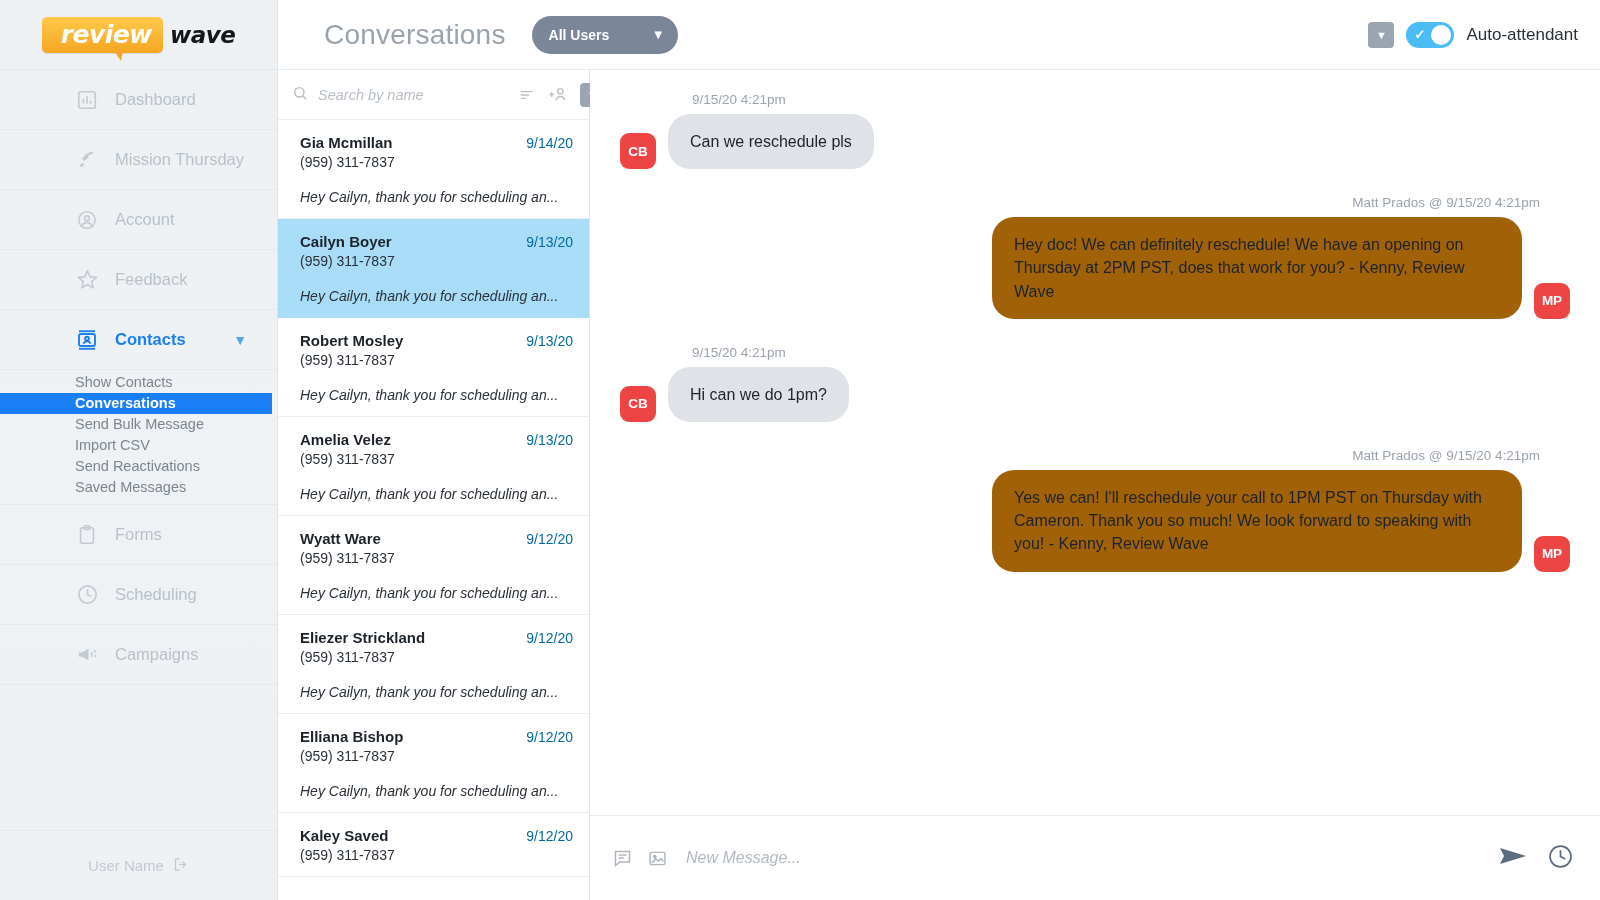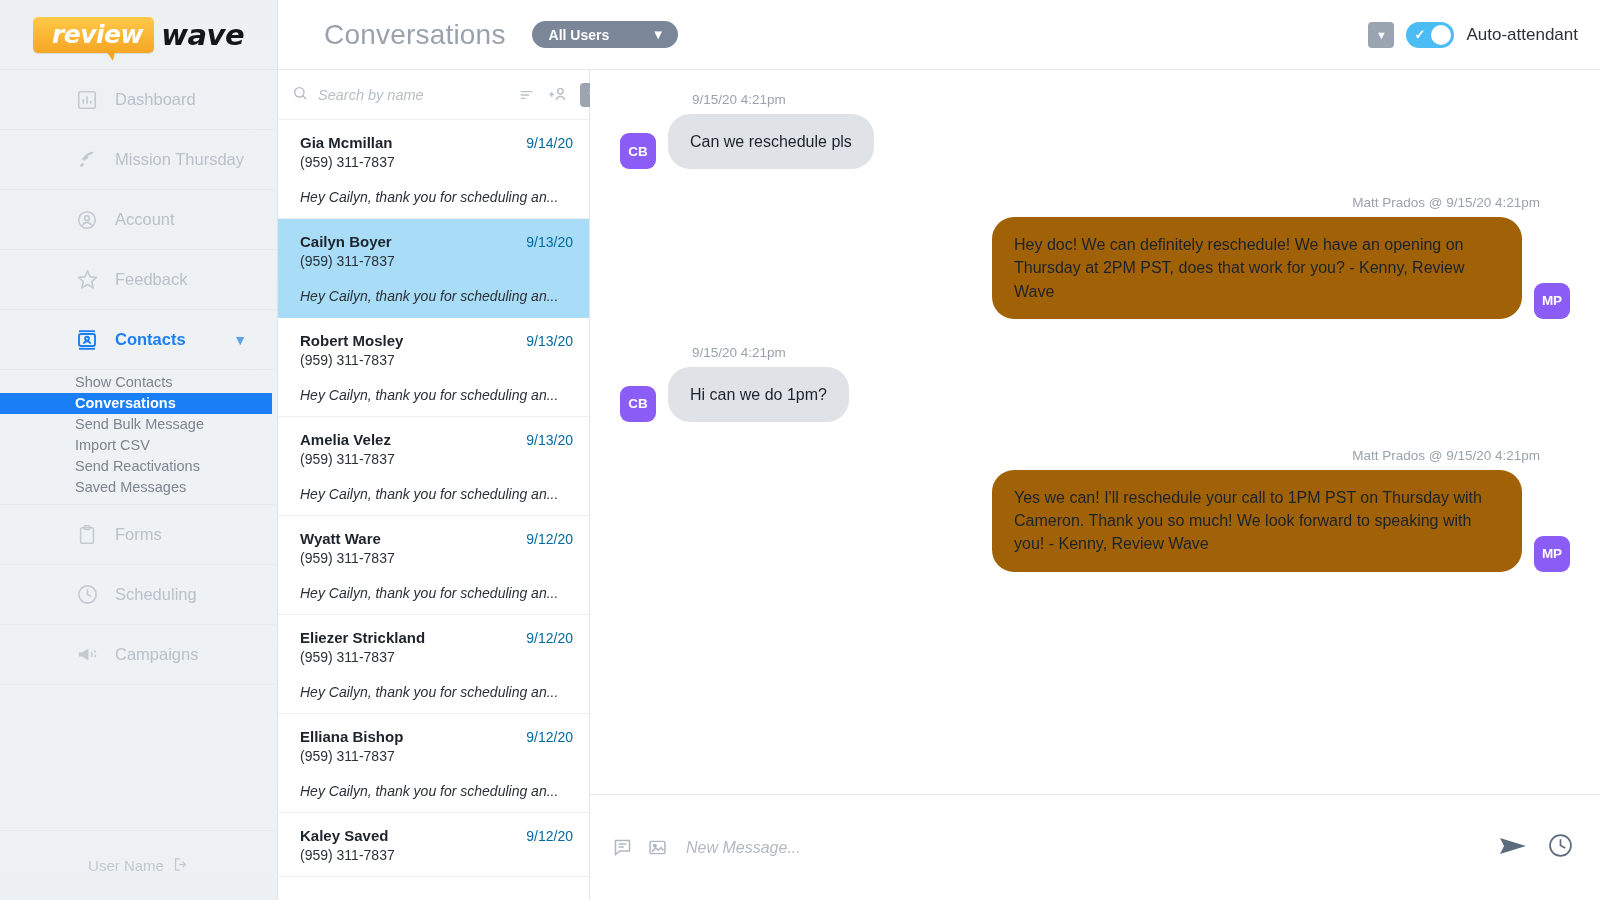--- a/index.html
+++ b/index.html
@@ -37,21 +37,21 @@
     border-right: 2px solid transparent;
     border-top: 10px solid #f5a623;
   }
   .logo-badge span {
     color: #ffffff; font-style: italic; font-weight: bold;
     font-size: 25px; letter-spacing: -.5px;
     font-family: "DejaVu Sans", sans-serif;
   }
   .logo-wave {
     color: #14161a; font-style: italic; font-weight: bold;
-    font-size: 29px; margin-left: 7px; letter-spacing: -.5px;
+    font-size: 23px; margin-left: 7px; letter-spacing: -.5px;
     font-family: "DejaVu Sans", sans-serif;
   }
 
   .nav { flex: 1; }
   .nav-item {
     height: 60px; display: flex; align-items: center;
     padding-left: 75px; gap: 16px;
     border-bottom: 1px solid #e4e9ed;
     color: #b9c1c9; font-size: 16.5px;
     position: relative;
@@ -82,21 +82,21 @@
   .main { flex: 1; display: flex; flex-direction: column; height: 900px; }
   .topbar {
     height: 70px; display: flex; align-items: center;
     border-bottom: 1px solid #e6eaee; padding: 0 22px 0 46px;
     background: #fff;
   }
   .page-title { font-size: 28px; color: #9aa3ac; font-weight: normal; letter-spacing: .2px;}
   .user-select {
     margin-left: 26px;
     background: #7b8799; color: #fff; border-radius: 20px;
-    height: 27px; min-width: 146px;
+    height: 38px; min-width: 146px;
     display: flex; align-items: center; justify-content: space-between;
     padding: 0 13px 0 17px; font-size: 14px; font-weight: bold;
   }
   .user-select .caret { font-size: 13px; margin-left: 10px; }
   .topbar-right { margin-left: auto; display: flex; align-items: center; gap: 12px; }
   .sq-btn {
     width: 26px; height: 26px; border-radius: 4px; background: #9aa5b1;
     display: flex; align-items: center; justify-content: center; color: #fff; font-size: 11px;
   }
   .toggle {
@@ -145,34 +145,34 @@
   .thread { flex: 1; padding: 22px 30px 10px 30px; overflow: hidden; }
 
   .msg-group { margin-bottom: 26px; }
   .meta { font-size: 13.5px; color: #9aa3ac; margin-bottom: 7px; }
   .meta.in { margin-left: 72px; }
   .meta.out { text-align: right; margin-right: 30px; }
 
   .row { display: flex; align-items: flex-end; gap: 12px; }
   .row.out { justify-content: flex-end; }
   .avatar {
-    width: 36px; height: 36px; border-radius: 9px; background: #8b5cf6;
+    width: 36px; height: 36px; border-radius: 9px; background: #ef4444;
     color: #fff; font-size: 13.5px; font-weight: bold;
     display: flex; align-items: center; justify-content: center; flex: none;
   }
   .bubble {
     border-radius: 22px; padding: 16px 22px;
     font-size: 16px; line-height: 1.45; color: #1d232b; max-width: 540px;
   }
   .bubble.in { background: #dfe3e8; }
   .bubble.out { background: #a16207; max-width: 530px; }
 
   
   .composer {
-    height: 106px; border-top: 1px solid #e6eaee;
+    height: 85px; border-top: 1px solid #e6eaee;
     display: flex; align-items: center; padding: 0 26px 0 22px; gap: 14px; margin-top: 16px;
   }
   .composer .ic { color: #aeb6be; display: flex; }
   .msg-input {
     flex: 1; border: none; outline: none; font-size: 16px;
     font-style: italic; color: #333; margin-left: 4px;
     font-family: "Liberation Sans", sans-serif;
   }
   .msg-input::placeholder { color: #b2b9c0; font-style: italic; }
   .composer-right { display: flex; align-items: center; gap: 18px; color: #5d6b7e; }

